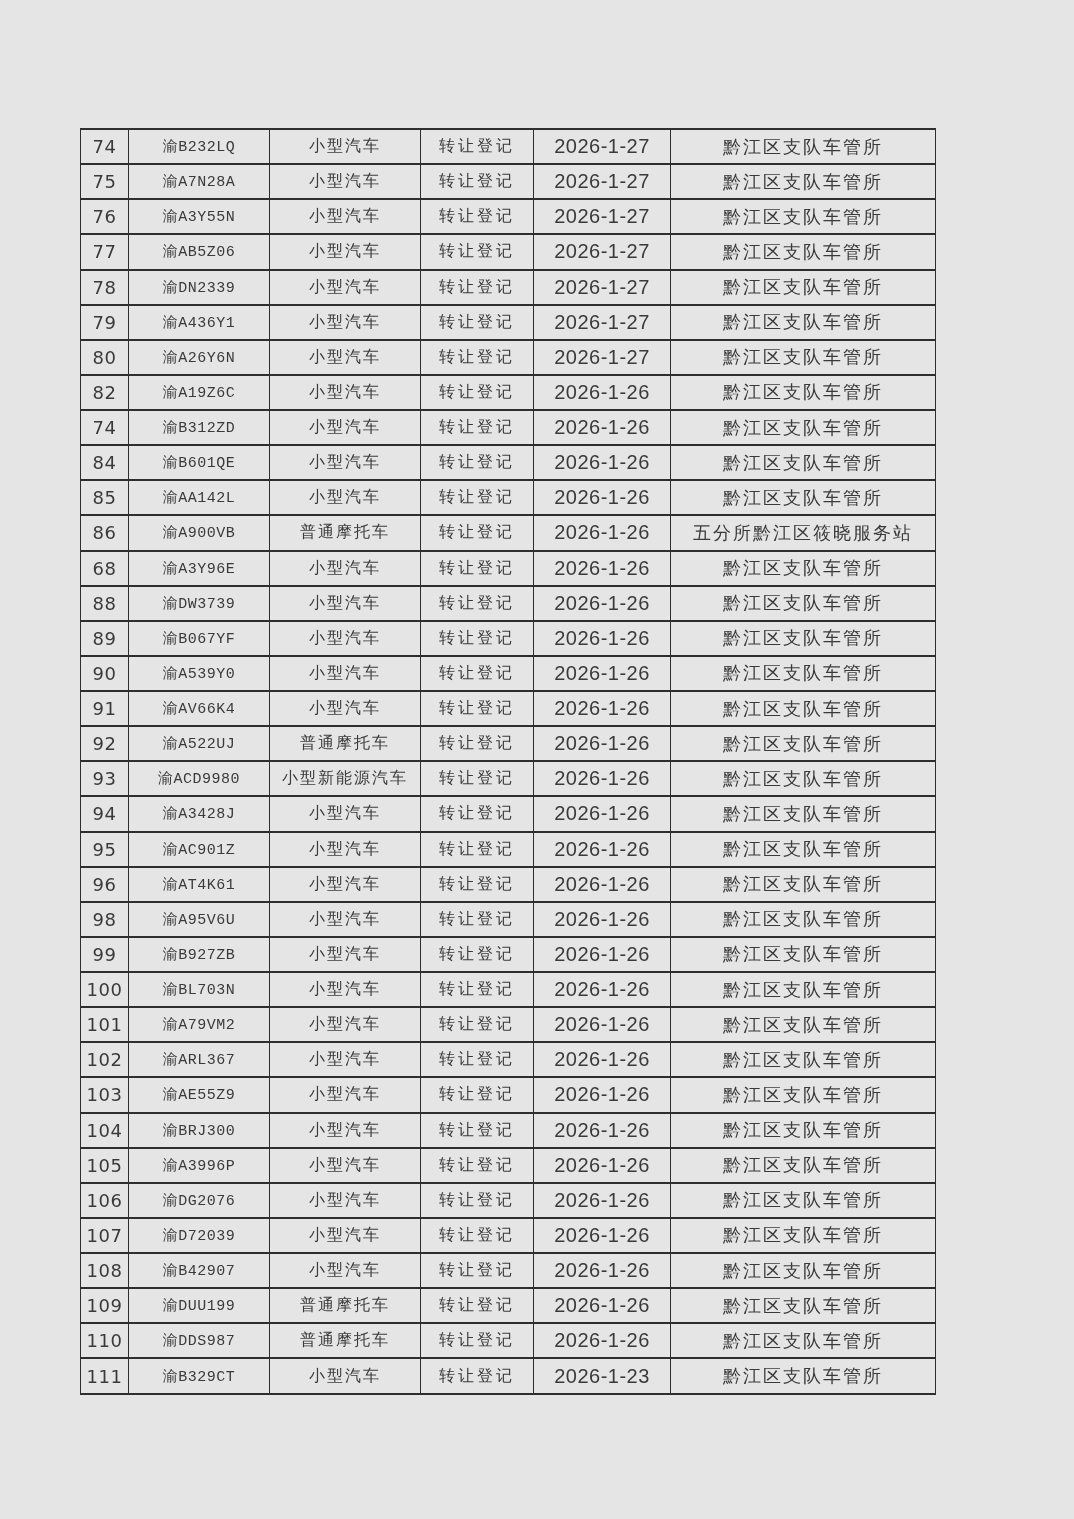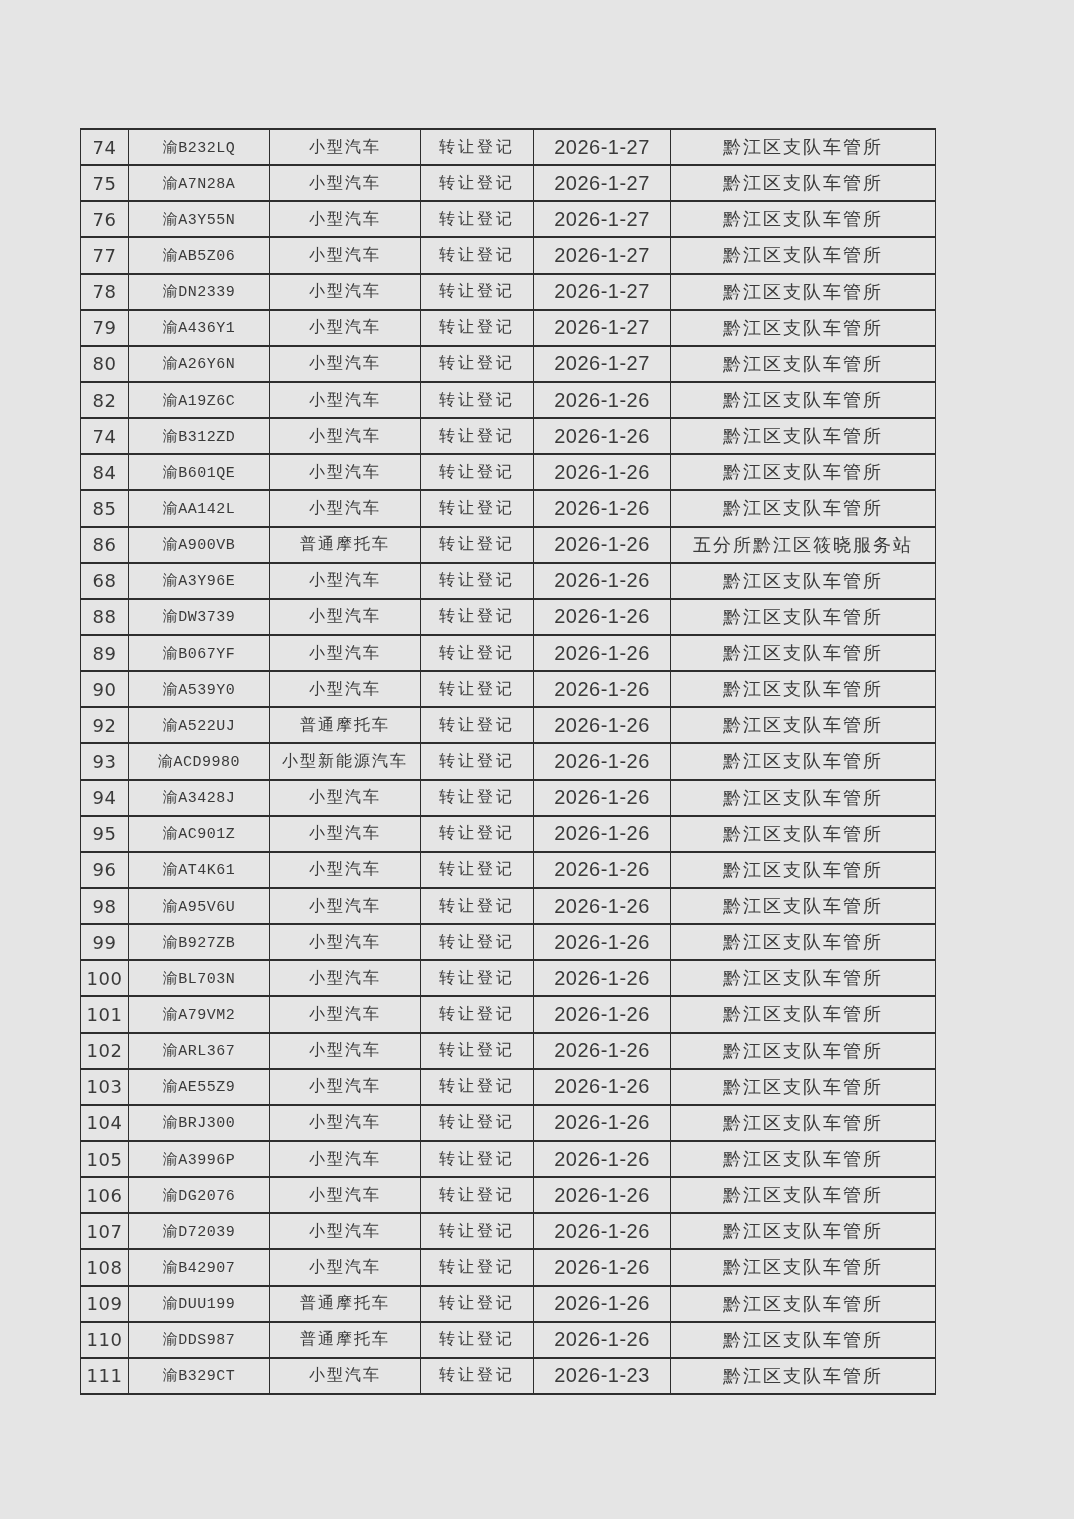--- a/index.html
+++ b/index.html
@@ -211,20 +211,28 @@
         </tr>
         <tr>
           <td class="col-0">90</td>
           <td class="col-1">渝A539Y0</td>
           <td class="col-2">小型汽车</td>
           <td class="col-3">转让登记</td>
           <td class="col-4">2026-1-26</td>
           <td class="col-5">黔江区支队车管所</td>
         </tr>
         <tr>
+          <td class="col-0">91</td>
+          <td class="col-1">渝AV66K4</td>
+          <td class="col-2">小型汽车</td>
+          <td class="col-3">转让登记</td>
+          <td class="col-4">2026-1-26</td>
+          <td class="col-5">黔江区支队车管所</td>
+        </tr>
+        <tr>
           <td class="col-0">92</td>
           <td class="col-1">渝A522UJ</td>
           <td class="col-2">普通摩托车</td>
           <td class="col-3">转让登记</td>
           <td class="col-4">2026-1-26</td>
           <td class="col-5">黔江区支队车管所</td>
         </tr>
         <tr>
           <td class="col-0">93</td>
           <td class="col-1">渝ACD9980</td>

